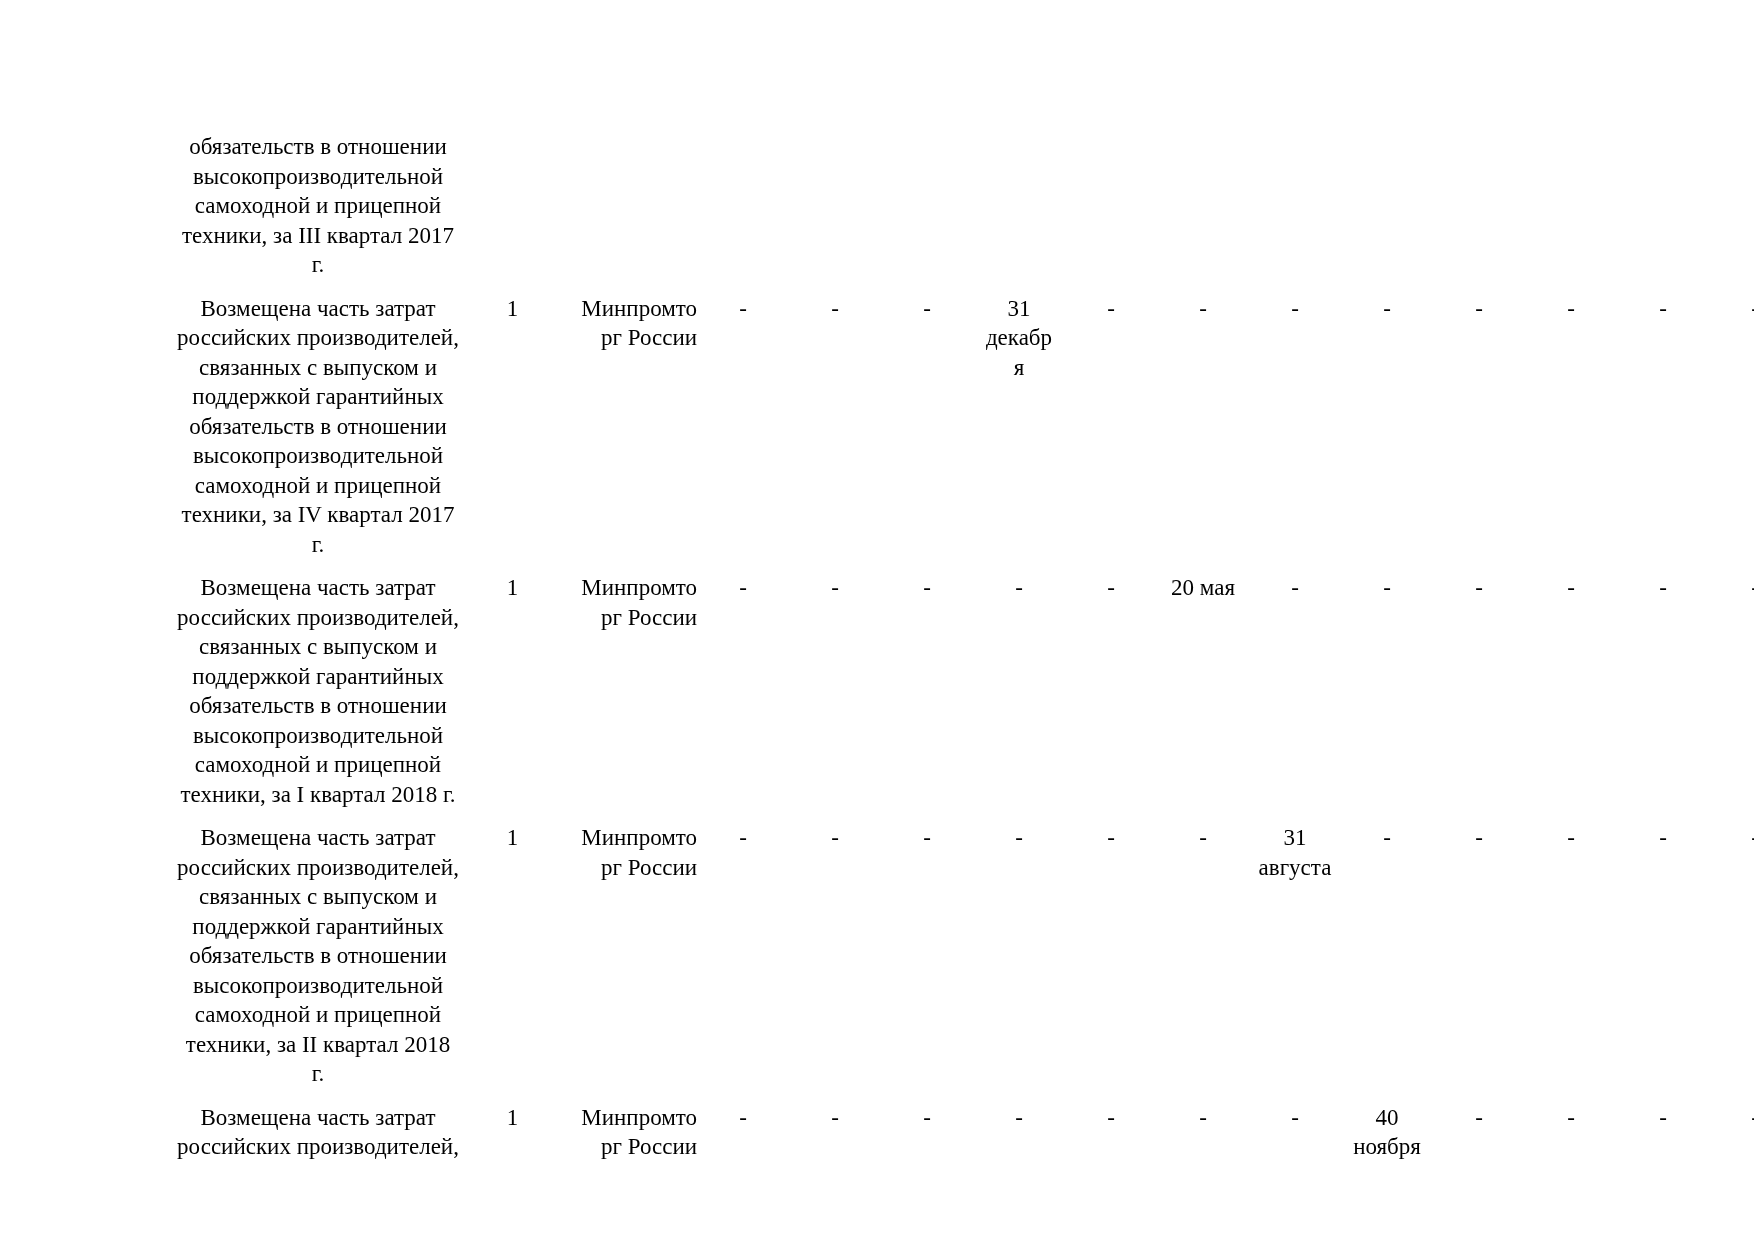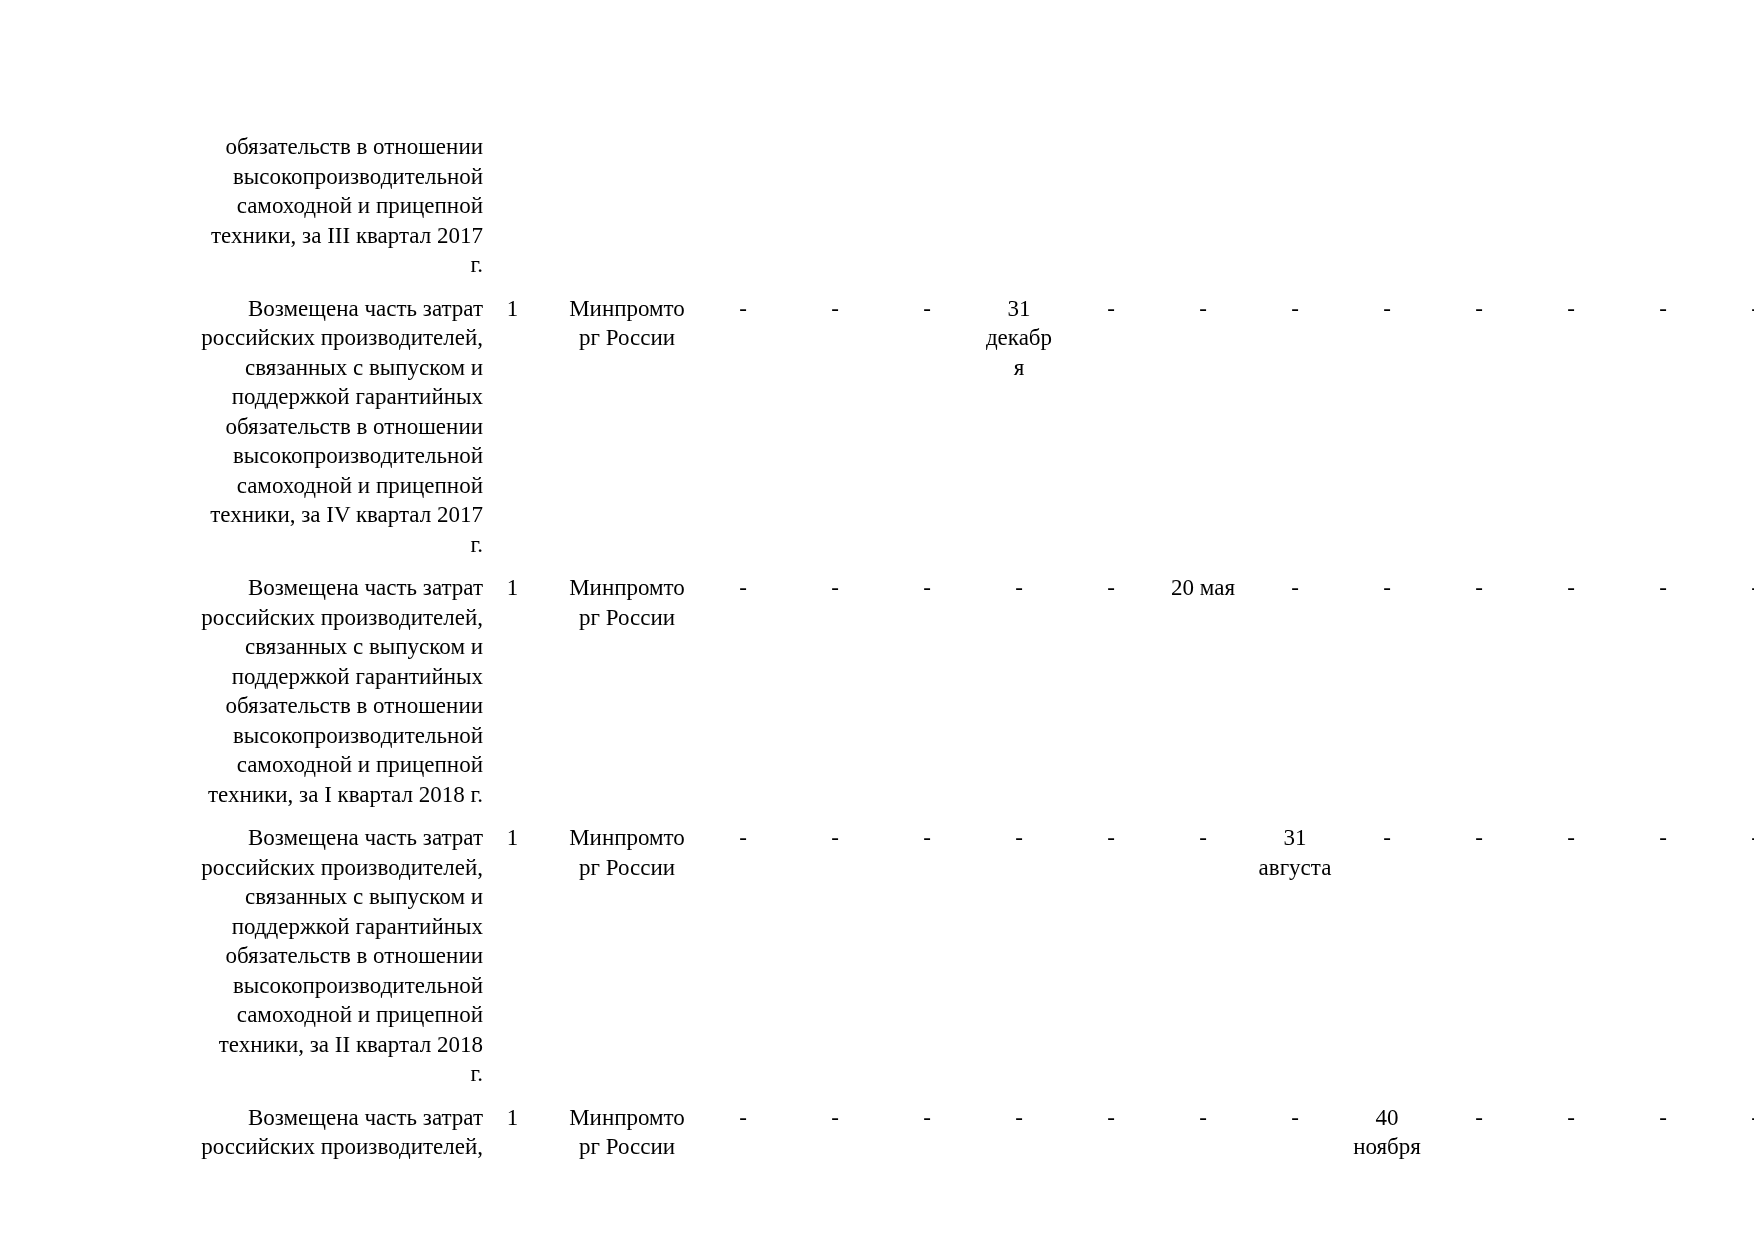--- a/index.html
+++ b/index.html
@@ -34,30 +34,30 @@
     padding: 14px 0 0 0;
     overflow: visible;
   }
   tr.first-row td {
     padding-top: 0;
   }
   td.c-act {
     width: 345px;
     padding-left: 13px;
     padding-right: 2px;
-    text-align: right;
+    text-align: center;
   }
   td.c-num {
     width: 55px;
     text-align: center;
   }
   td.c-exec {
     width: 157px;
     padding-left: 17px;
-    text-align: center;
+    text-align: right;
   }
   td.c-m {
     width: 92px;
     text-align: center;
   }
 </style>
 </head>
 <body>
 
 <div class="page">

